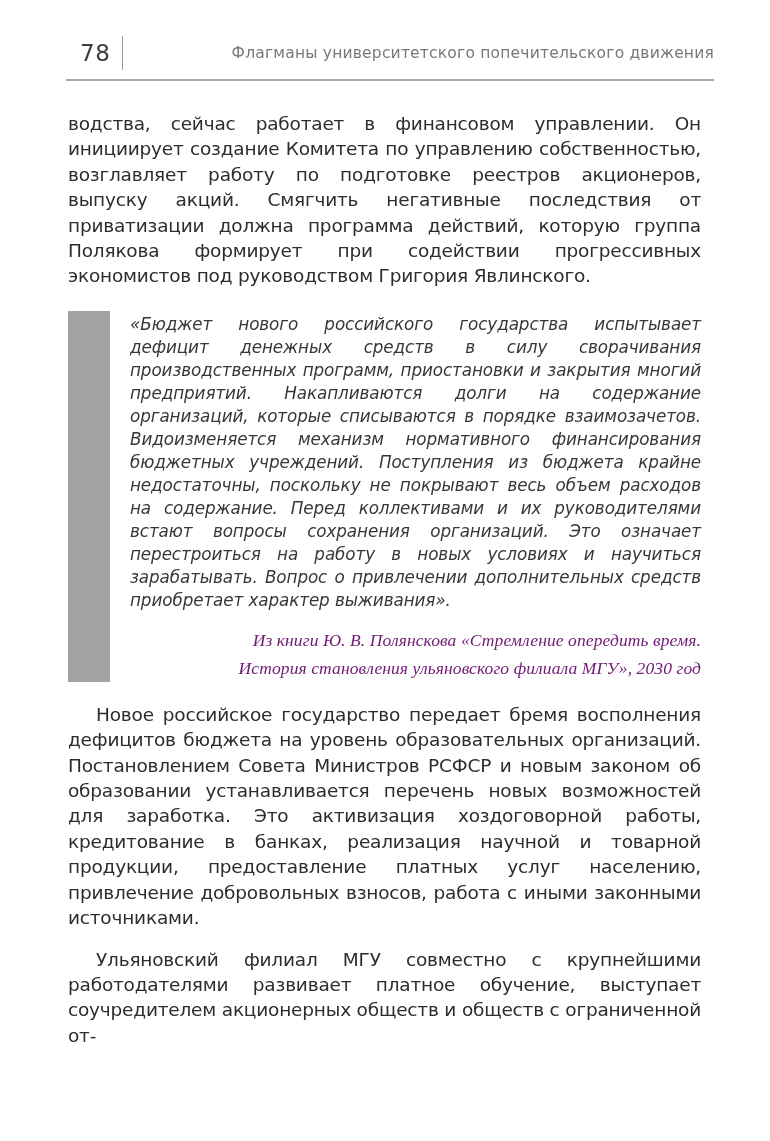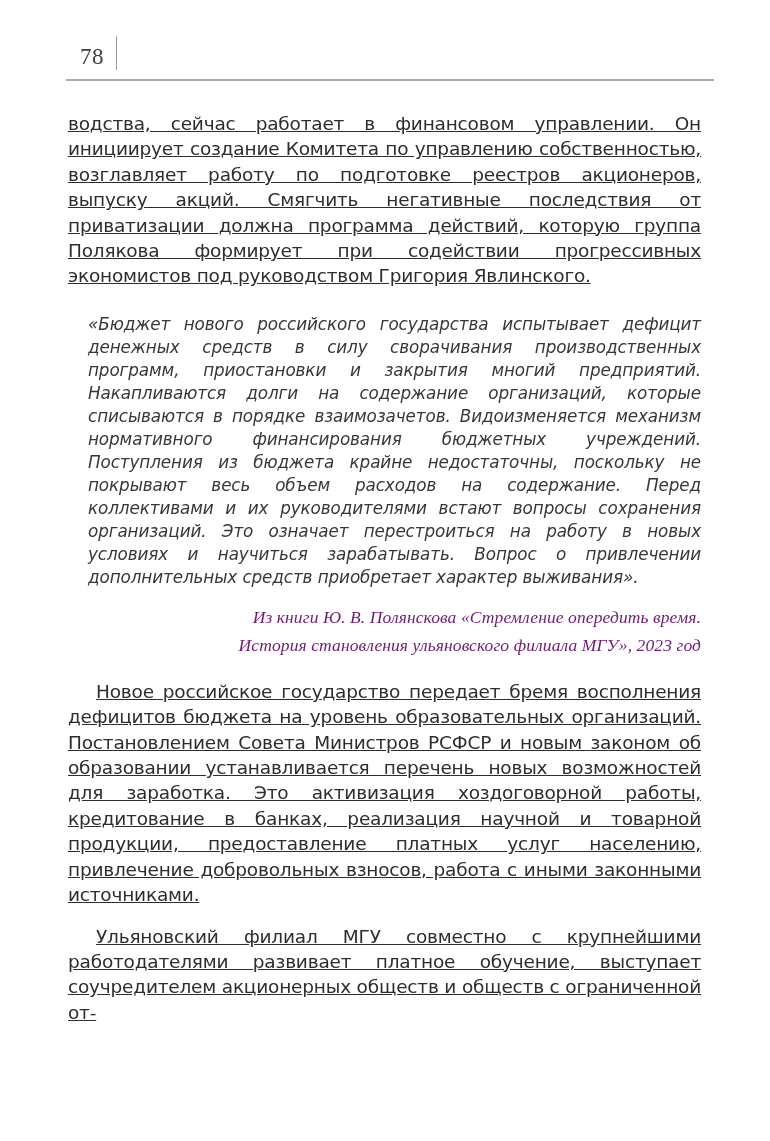--- a/index.html
+++ b/index.html
@@ -8,24 +8,23 @@
     width: 770px;
     height: 1141px;
     background: #ffffff;
     font-family: "DejaVu Sans", "Liberation Sans", sans-serif;
     overflow: hidden;
     box-sizing: border-box;
   }
   
   .header {
     display: flex;
-    align-items: flex-end;
+    align-items: center;
     margin: 0 56px 0 66px;
     padding-top: 36px;
-    font-family: Liberation Serif, serif;
   }
   .pagenum {
     font-size: 23px;
     color: #3d3d3d;
     padding-left: 14px;
     letter-spacing: 0.5px;
   }
   .vr {
     width: 1px;
     height: 34px;
@@ -49,28 +48,27 @@
   
   .bodytext {
     margin: 30px 0 0 68px;
     width: 633px;
     color: #2d2d2d;
     font-size: 18.5px;
     line-height: 25.4px;
     text-align: justify;
     letter-spacing: -0.2px;
   }
-  .bodytext p { margin: 16px 0 9px 0; text-decoration: underline; }
+  .bodytext p { margin: 16px 0 9px 0; }
   .bodytext p.indent { text-indent: 28px; }
   .bodytext p.last { margin-bottom: 0; }
   
   .quote {
     display: flex;
     margin: 22px 0 20px 0;
-    flex-direction: column;
   }
   .quote-bar {
     flex: none;
     width: 42px;
     background: #a3a3a3;
     align-self: stretch;
   }
   .quote-content {
     flex: 1;
     margin-left: 20px;
@@ -96,36 +94,37 @@
   }
 </style>
 </head>
 <body>
 
 <div class="page">
 
   <header class="header">
     <span class="pagenum">78</span>
     <span class="vr"></span>
+    <span class="running">Флагманы университетского попечительского движения</span>
   </header>
 
   <hr class="rule">
 
   <main class="bodytext">
 
     <p>водства, сейчас работает в финансовом управлении. Он инициирует создание Комитета по управлению собственностью, возглавляет работу по подготовке реестров акционеров, выпуску акций. Смягчить негативные последствия от приватизации должна программа действий, которую группа Полякова формирует при содействии прогрессивных экономистов под руководством Григория Явлинского.</p>
 
 
     <blockquote class="quote" style="margin-left:0;margin-right:0;">
       <div class="quote-bar"></div>
       <div class="quote-content">
         <div class="quote-text">«Бюджет нового российского государства испытывает дефицит денежных средств в силу сворачивания производственных программ, приостановки и закрытия многий предприятий. Накапливаются долги на содержание организаций, которые списываются в порядке взаимозачетов. Видоизменяется механизм нормативного финансирования бюджетных учреждений. Поступления из бюджета крайне недостаточны, поскольку не покрывают весь объем расходов на содержание. Перед коллективами и их руководителями встают вопросы сохранения организаций. Это означает перестроиться на работу в новых условиях и научиться зарабатывать. Вопрос о привлечении дополнительных средств приобретает характер выживания».</div>
         <div class="attribution">
           <div>Из книги Ю. В. Полянскова «Стремление опередить время.</div>
-          <div>История становления ульяновского филиала МГУ», 2023 год</div>
+          <div>История становления ульяновского филиала МГУ», 2030 год</div>
         </div>
       </div>
     </blockquote>
 
     <p class="indent">Новое российское государство передает бремя восполнения дефицитов бюджета на уровень образовательных организаций. Постановлением Совета Министров РСФСР и новым законом об образовании устанавливается перечень новых возможностей для заработка. Это активизация хоздоговорной работы, кредитование в банках, реализация научной и товарной продукции, предоставление платных услуг населению, привлечение добровольных взносов, работа с иными законными источниками.</p>
 
     <p class="indent last">Ульяновский филиал МГУ совместно с крупнейшими работодателями развивает платное обучение, выступает соучредителем акционерных обществ и обществ с ограниченной от-</p>
 
   </main>
 

